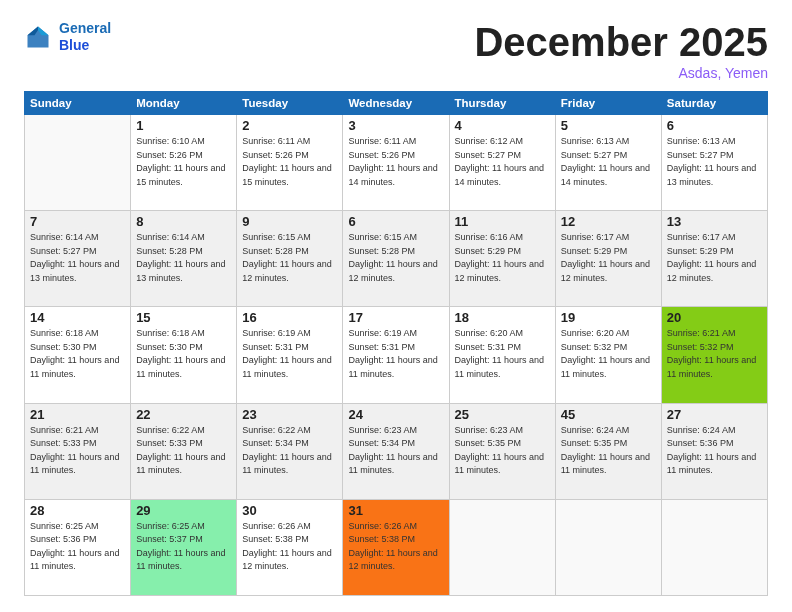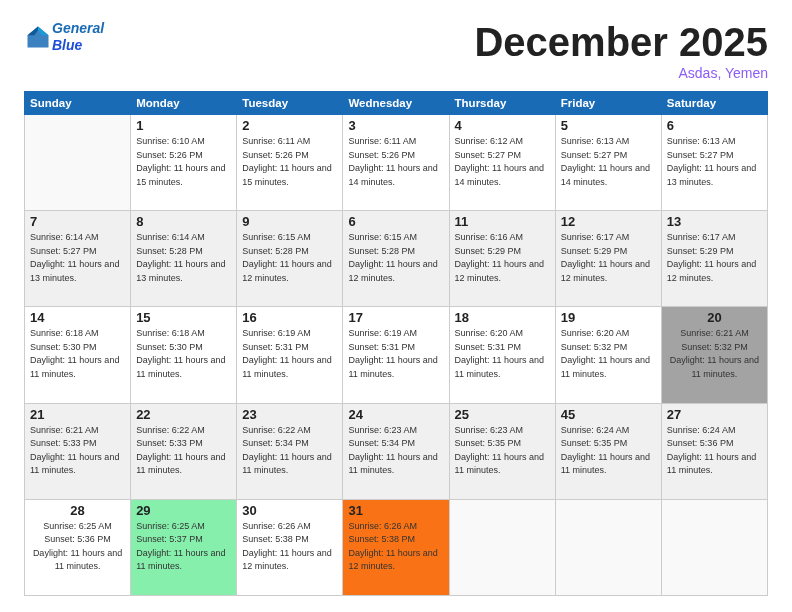--- a/index.html
+++ b/index.html
@@ -19,22 +19,21 @@
     }
     .header {
       display: flex;
       align-items: flex-start;
       justify-content: space-between;
       margin-bottom: 10px;
     }
     .logo {
       display: flex;
       align-items: center;
-      gap: 0;
-      font-style: italic;
+      gap: 7px;
     }
     .logo-text {
       font-size: 14px;
       font-weight: bold;
       line-height: 1.2;
       color: #333;
     }
     .logo-text span {
       color: #1a6bb5;
     }
@@ -200,21 +199,21 @@
             <div class="day-info">Sunrise: 6:19 AM<br>Sunset: 5:31 PM<br>Daylight: 11 hours and 11 minutes.</div>
           </td>
           <td style="background: rgb(255, 255, 255);">
             <div class="day-number">18</div>
             <div class="day-info">Sunrise: 6:20 AM<br>Sunset: 5:31 PM<br>Daylight: 11 hours and 11 minutes.</div>
           </td>
           <td style="background: rgb(255, 255, 255);">
             <div class="day-number">19</div>
             <div class="day-info">Sunrise: 6:20 AM<br>Sunset: 5:32 PM<br>Daylight: 11 hours and 11 minutes.</div>
           </td>
-          <td style="background: #a3a3a3; text-align: center;">
+          <td style="background: #84cc16;">
             <div class="day-number">20</div>
             <div class="day-info">Sunrise: 6:21 AM<br>Sunset: 5:32 PM<br>Daylight: 11 hours and 11 minutes.</div>
           </td>
         </tr>
         <tr style="background: rgb(240, 240, 240);">
           <td style="background: rgb(240, 240, 240);">
             <div class="day-number">21</div>
             <div class="day-info">Sunrise: 6:21 AM<br>Sunset: 5:33 PM<br>Daylight: 11 hours and 11 minutes.</div>
           </td>
           <td style="background: rgb(240, 240, 240);">
@@ -236,21 +235,21 @@
           <td style="background: rgb(240, 240, 240);">
             <div class="day-number">45</div>
             <div class="day-info">Sunrise: 6:24 AM<br>Sunset: 5:35 PM<br>Daylight: 11 hours and 11 minutes.</div>
           </td>
           <td style="background: rgb(240, 240, 240);">
             <div class="day-number">27</div>
             <div class="day-info">Sunrise: 6:24 AM<br>Sunset: 5:36 PM<br>Daylight: 11 hours and 11 minutes.</div>
           </td>
         </tr>
         <tr style="background: rgb(255, 255, 255);">
-          <td style="background: rgb(255, 255, 255); text-align: center;">
+          <td style="background: rgb(255, 255, 255);">
             <div class="day-number">28</div>
             <div class="day-info">Sunrise: 6:25 AM<br>Sunset: 5:36 PM<br>Daylight: 11 hours and 11 minutes.</div>
           </td>
           <td style="background: #86efac;">
             <div class="day-number">29</div>
             <div class="day-info">Sunrise: 6:25 AM<br>Sunset: 5:37 PM<br>Daylight: 11 hours and 11 minutes.</div>
           </td>
           <td style="background: rgb(255, 255, 255);">
             <div class="day-number">30</div>
             <div class="day-info">Sunrise: 6:26 AM<br>Sunset: 5:38 PM<br>Daylight: 11 hours and 12 minutes.</div>

